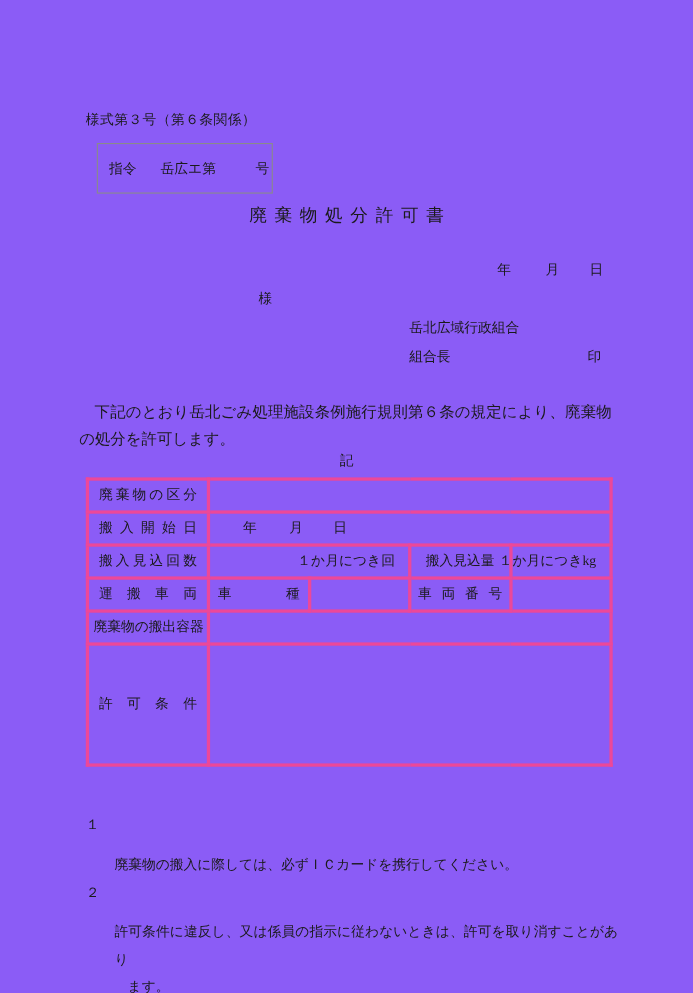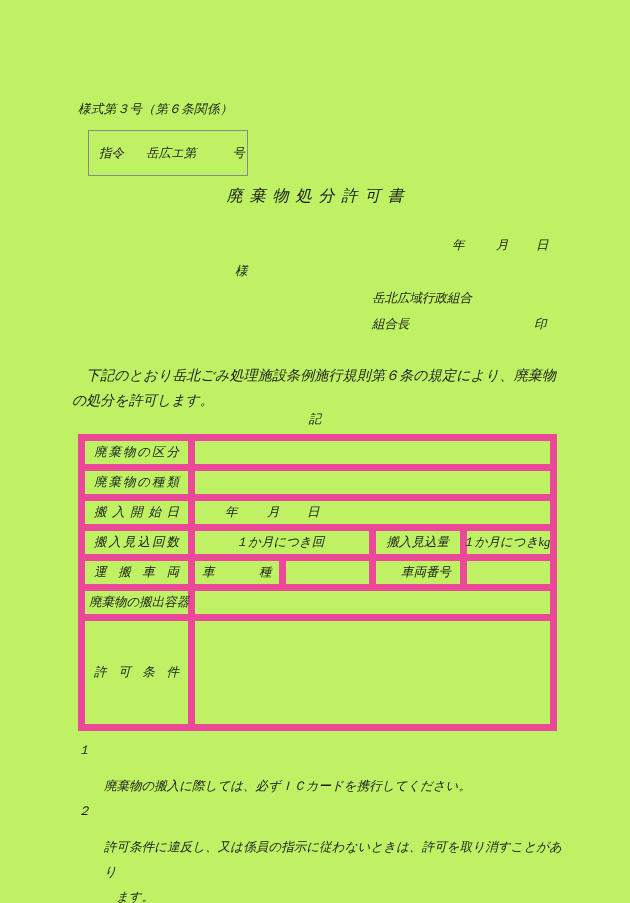--- a/index.html
+++ b/index.html
@@ -11,22 +11,21 @@
     width: 630px;
     height: 903px;
     position: relative;
     font-family: "Liberation Serif", "DejaVu Serif", serif;
     color: #1a1a1a;
     overflow: hidden;
   }
   .page {
     position: absolute;
     inset: 0;
-    background: #bef264;
-    font-style: italic;
+    background: #8b5cf6;
   }
 
   
   .form-no {
     position: absolute;
     left: 78px;
     top: 101px;
     font-size: 12.5px;
     letter-spacing: 0.4px;
     white-space: nowrap;
@@ -135,21 +134,21 @@
   .permit-table {
     position: absolute;
     left: 78px;
     top: 434px;
     width: 479px;
     border-collapse: collapse;
     table-layout: fixed;
     font-size: 12.5px;
   }
   .permit-table td {
-    border: 7px solid #ec4899;
+    border: 3px solid #ec4899;
     padding: 0 8px;
     vertical-align: middle;
     height: 30px;
     box-sizing: border-box;
     white-space: nowrap;
   }
   td.lbl {
     width: 110px;
     text-align: justify;
     text-align-last: justify;
@@ -163,32 +162,32 @@
   td.sublbl {
     width: 52px;
     text-align: justify;
     text-align-last: justify;
     padding: 0 7px;
   }
   td.sublbl-w {
     width: 112px;
     text-align: justify;
     text-align-last: justify;
-    padding: 0 25px;
+    padding: 0 6px;
   }
   .cell-date {
     display: inline-block;
     padding-left: 22px;
   }
   .cell-date span { display: inline-block; }
   .cd-y { width: 42px; }
   .cd-m { width: 40px; }
   .spread {
     display: flex;
-    justify-content: center;
+    justify-content: flex-end;
     align-items: center;
     width: 100%;
   }
   .spread .unit { padding-right: 4px; }
   tr.tall td { height: 110px; }
   tr.tall td.lbl { vertical-align: middle; }
 
   
   .notes {
     position: absolute;
@@ -244,24 +243,20 @@
   <div class="issuer-seal">印</div>
 
   <div class="body-para">下記のとおり岳北ごみ処理施設条例施行規則第６条の規定により、廃棄物の処分を許可します。</div>
 
   <div class="ki-mark">記</div>
 
   <table class="permit-table">
     <tbody>
       <tr>
         <td class="lbl">廃棄物の区分</td>
-        <td colspan="4"></td>
-      </tr>
-      <tr>
-        <td class="lbl">廃棄物の種類</td>
         <td colspan="4"></td>
       </tr>
       <tr>
         <td class="lbl">搬入開始日</td>
         <td colspan="4">
           <span class="cell-date"><span class="cd-y">年</span><span class="cd-m">月</span><span class="cd-d">日</span></span>
         </td>
       </tr>
       <tr>
         <td class="lbl">搬入見込回数</td>

